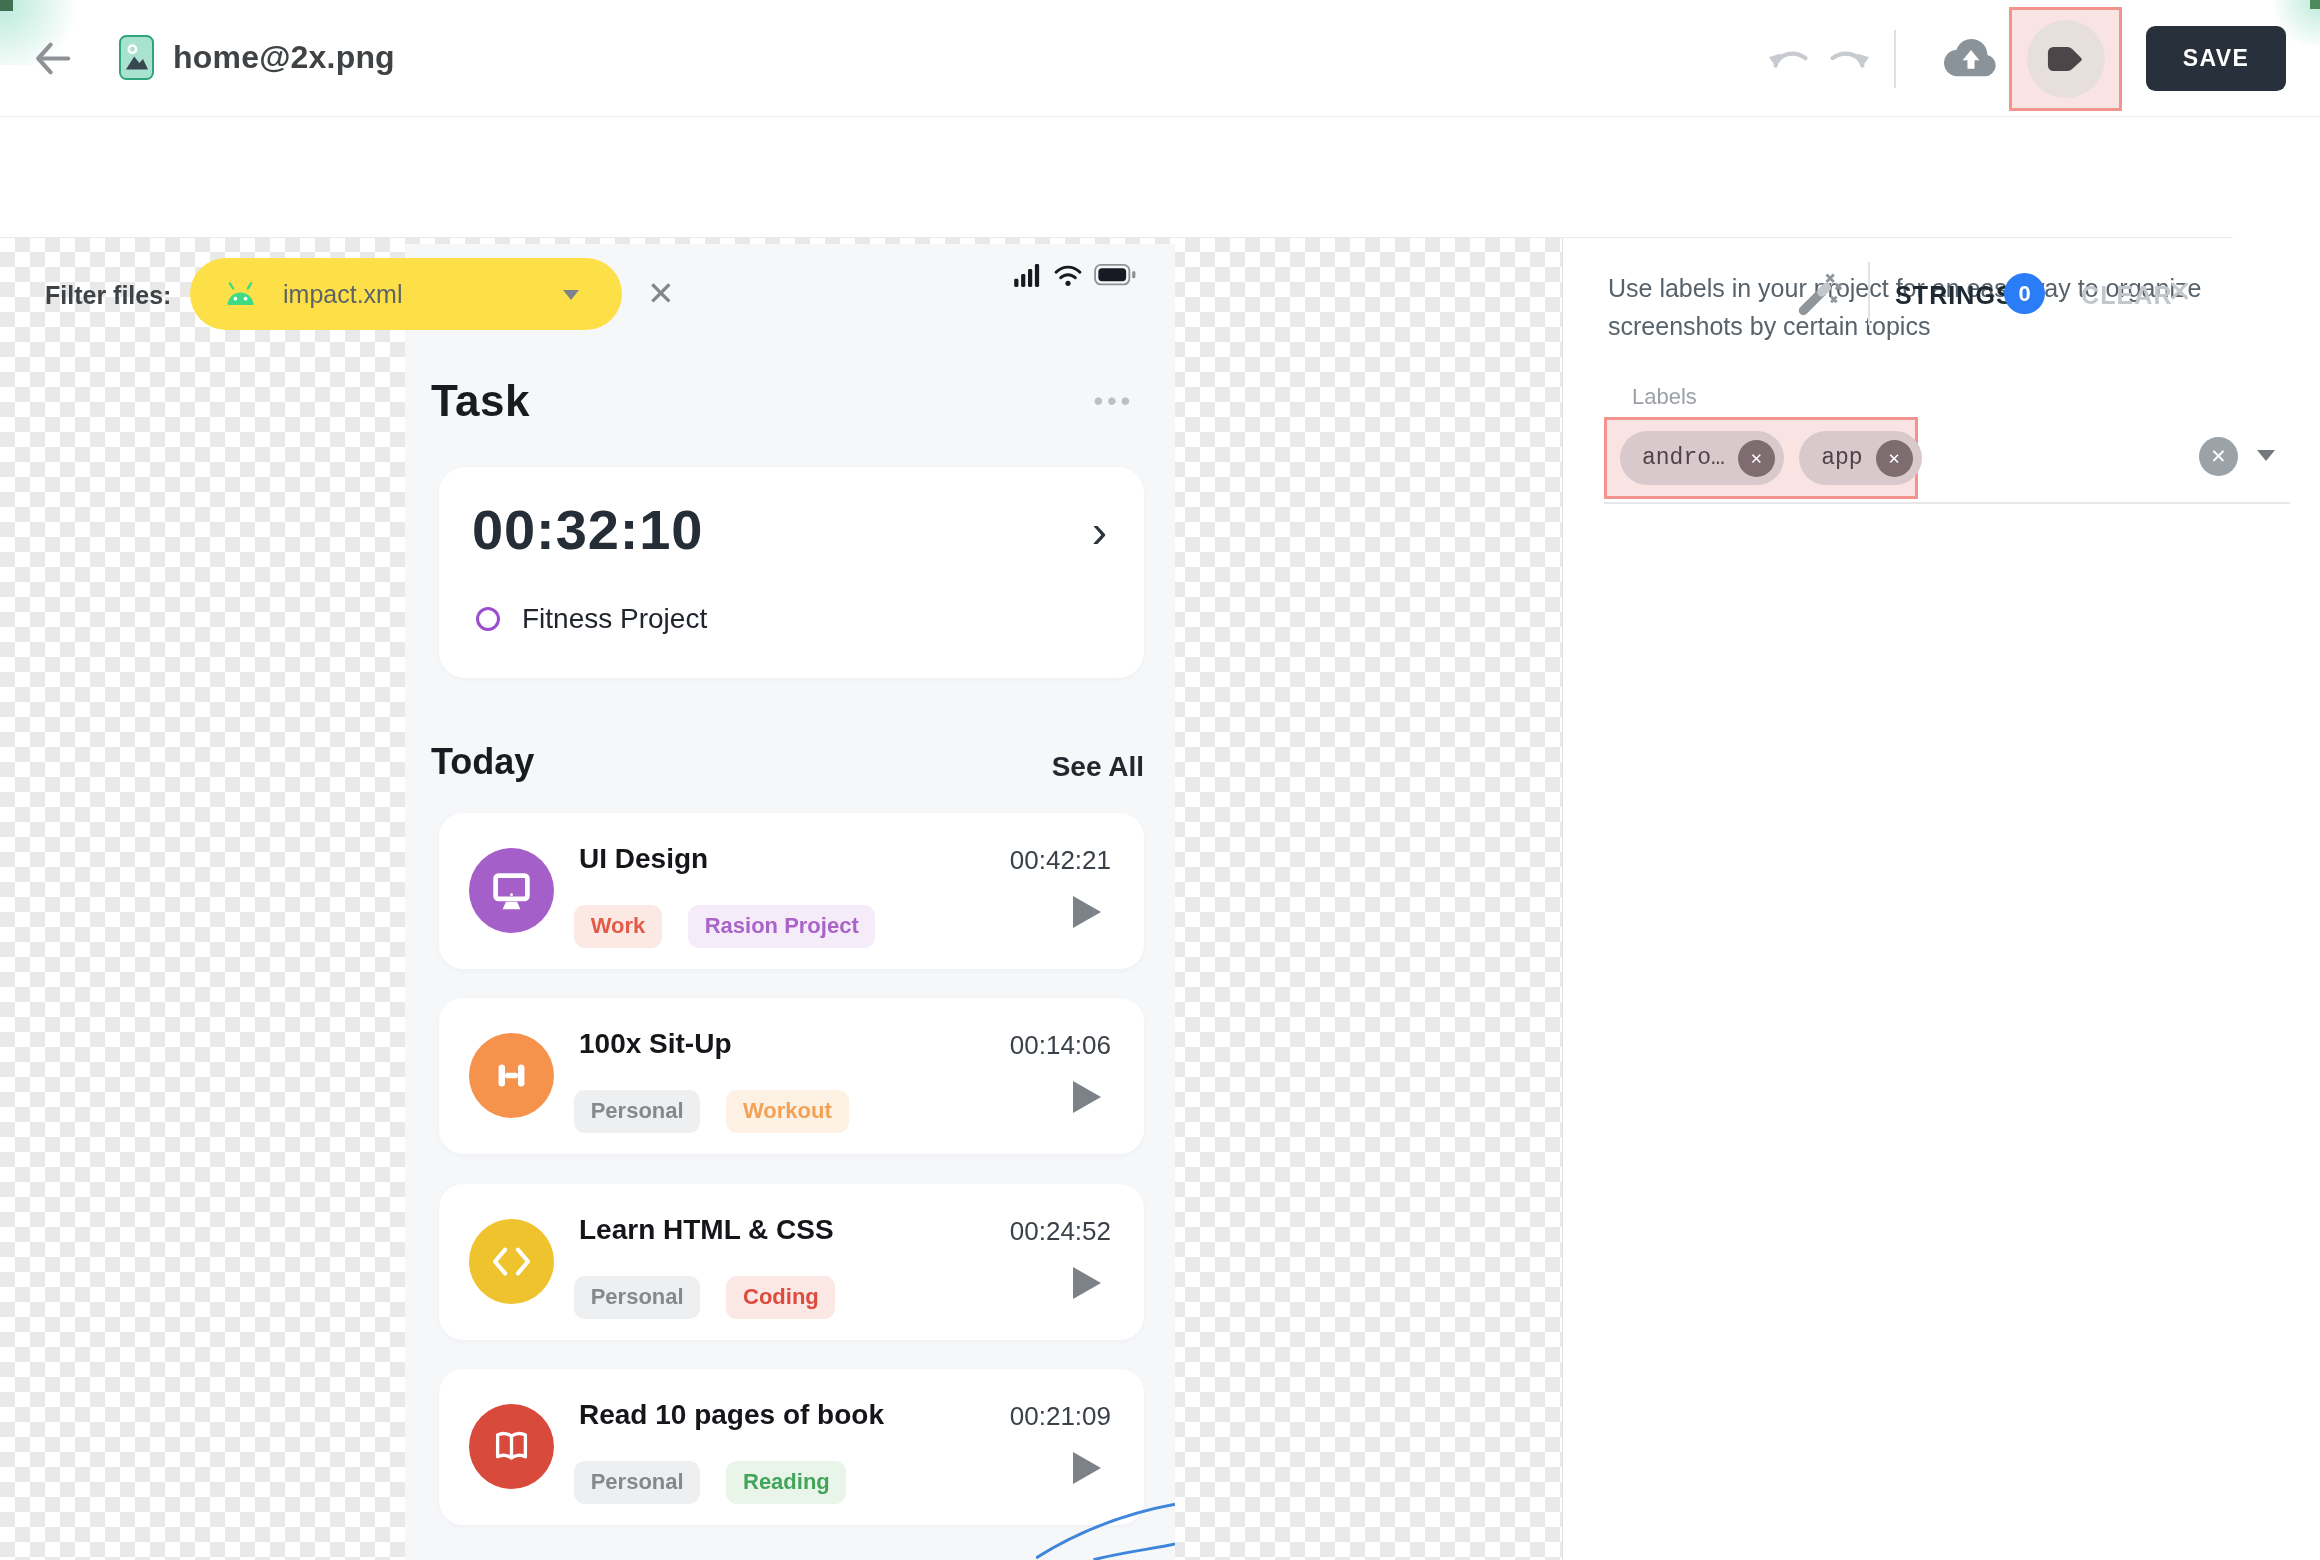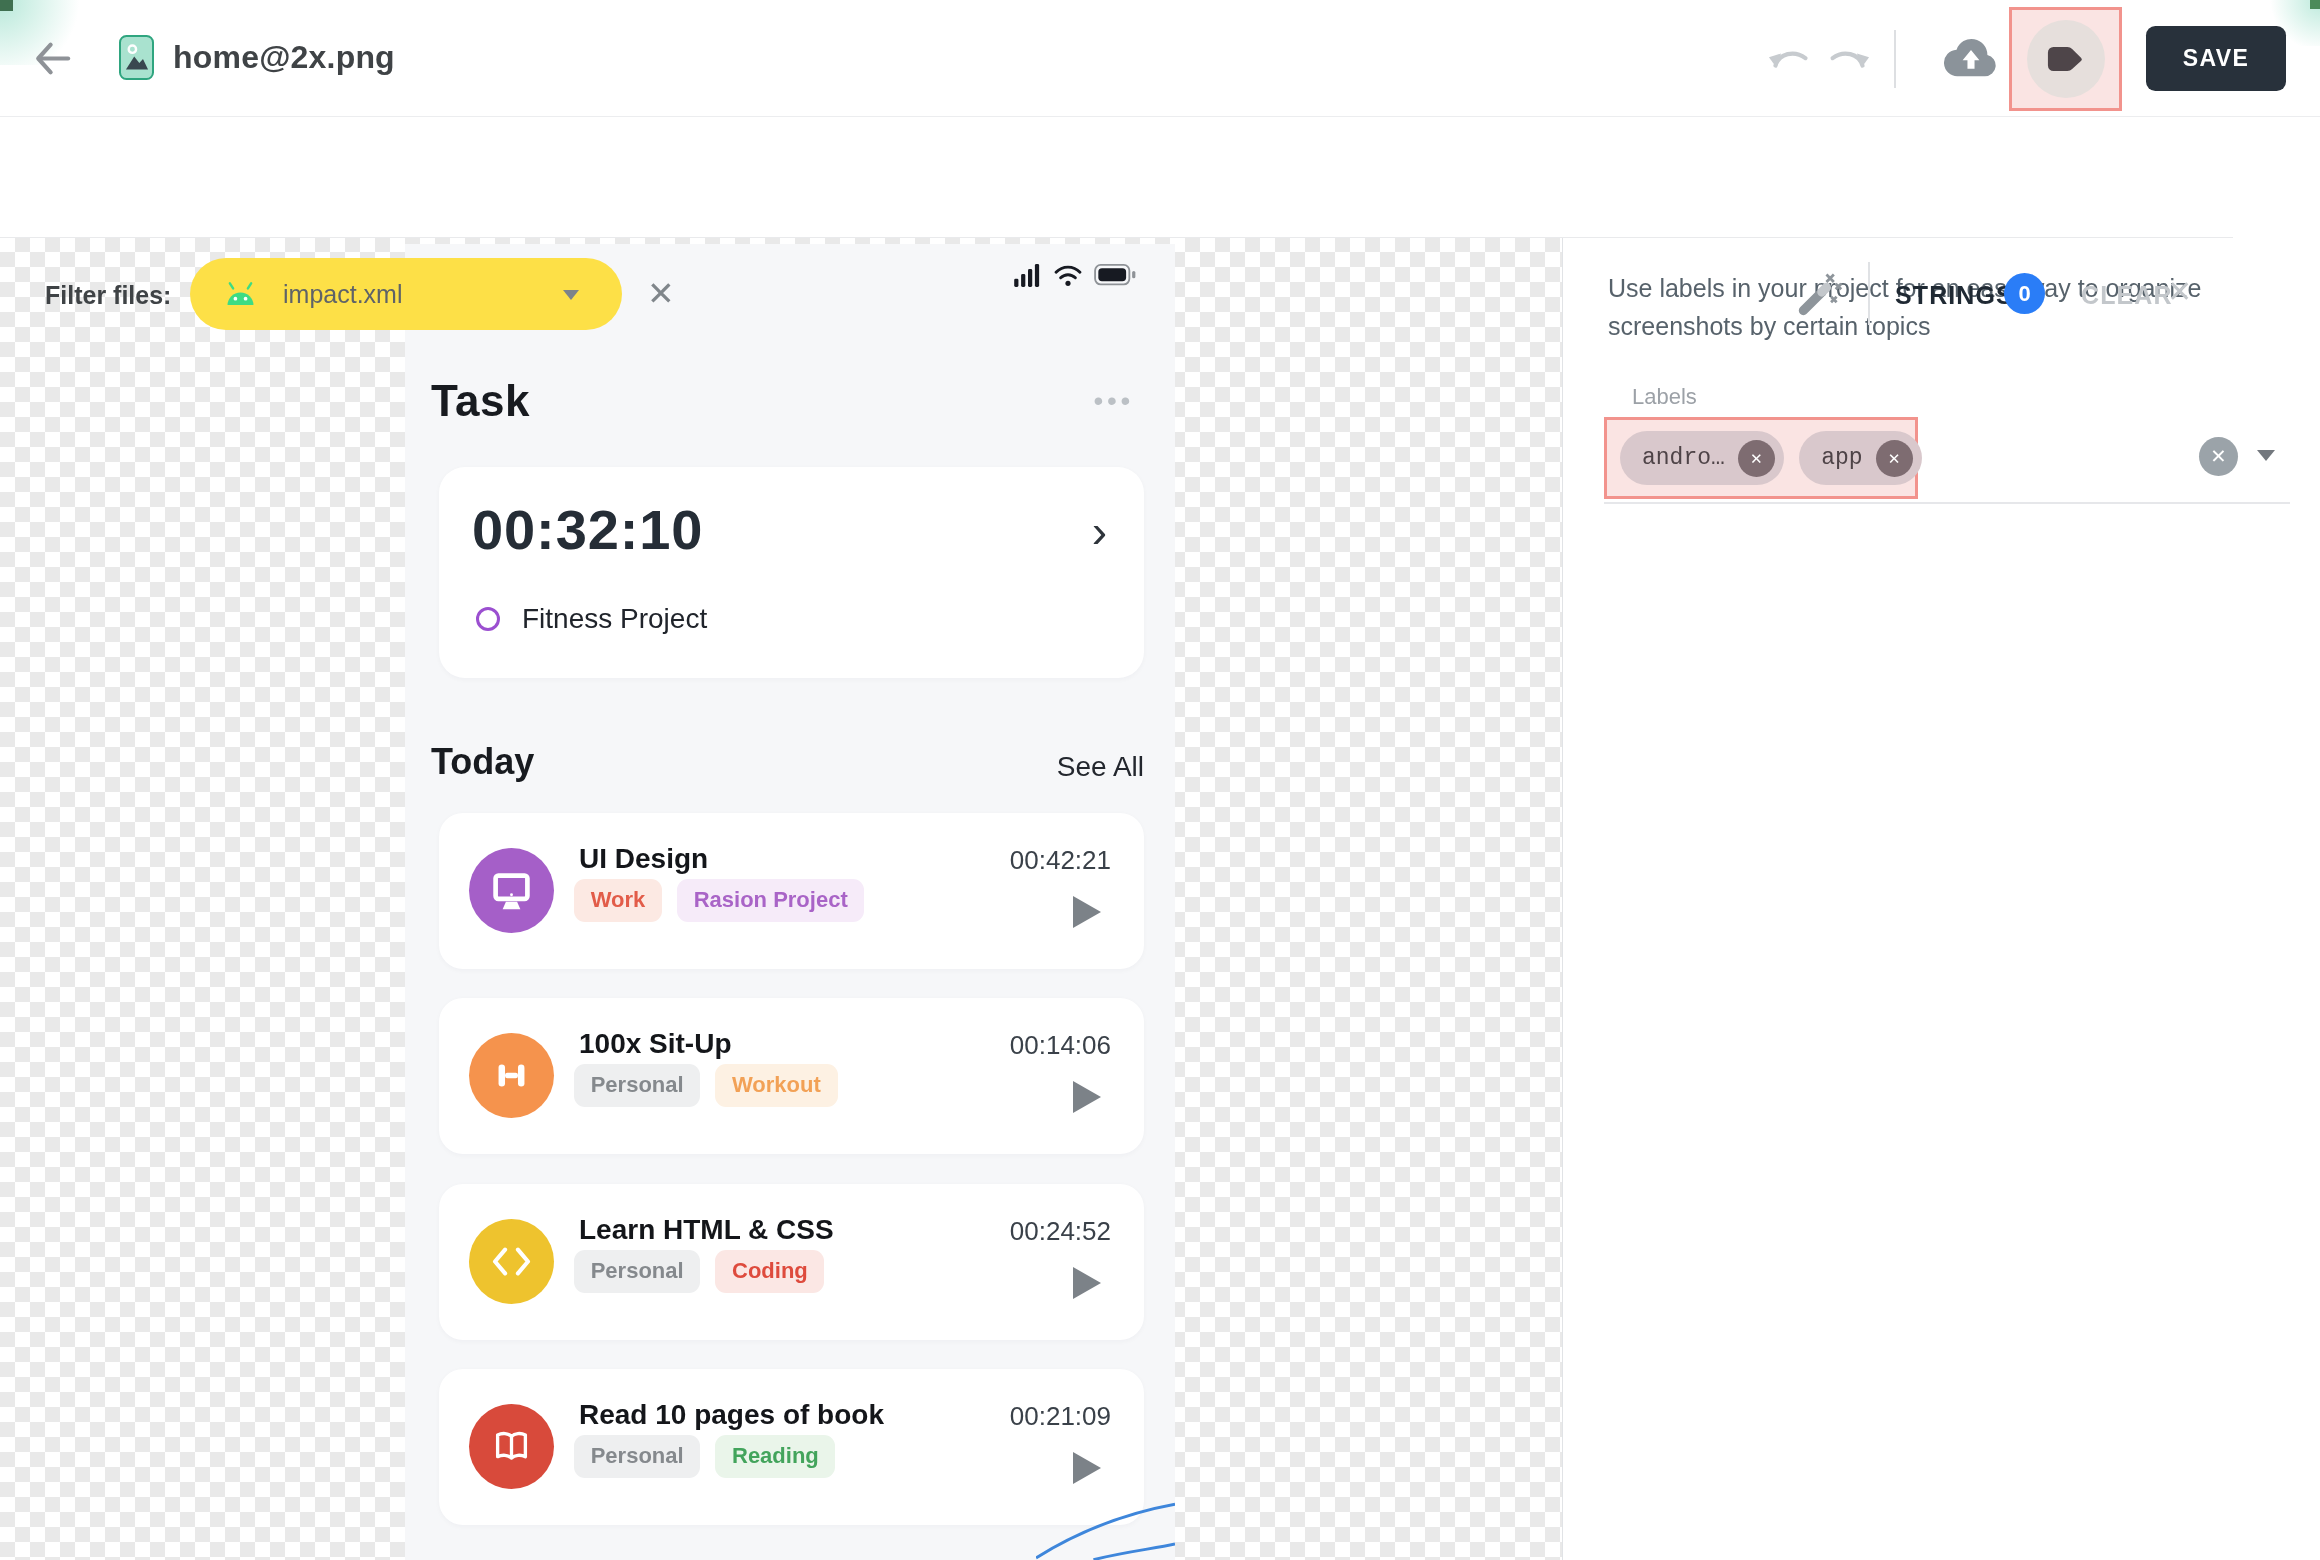--- a/index.html
+++ b/index.html
@@ -52,27 +52,27 @@
   .phone-title { position:absolute; left:26px; top:132px; font-size:44px; font-weight:800; color:#181B20; letter-spacing:0.5px; }
   .dots-menu { position:absolute; right:41px; top:141px; font-size:28px; letter-spacing:3.7px; color:#BBC0C5; cursor:pointer; }
   .timer-card { position:absolute; left:34px; top:223px; width:705px; height:211px; background:#fff; border-radius:26px; box-shadow:0 1.9px 5.6px rgba(30,40,60,.03); }
   .timer-value { position:absolute; left:33px; top:30px; font-size:56px; font-weight:800; color:#252D36; letter-spacing:0.9px; }
   .timer-chevron { position:absolute; right:37px; top:37px; font-size:46px; font-weight:500; color:#2E343B; cursor:pointer; }
   .project-row { position:absolute; left:37px; bottom:43px; display:flex; align-items:center; gap:22px; }
   .project-ring { width:24px; height:24px; border:3.7px solid #9B4FD0; border-radius:50%; }
   .project-name { font-size:28px; font-weight:500; color:#20242B; }
   .today-row { position:absolute; left:26px; right:31px; top:497px; display:flex; align-items:flex-end; justify-content:space-between; }
   .today-title { font-size:36px; font-weight:800; color:#181B20; }
-  .see-all { font-size:28px; font-weight:400; color:#23272E; cursor:pointer; }
+  .see-all { font-size:28px; font-weight:700; color:#23272E; cursor:pointer; }
   .task-card { position:absolute; left:34px; width:705px; height:156px; background:#fff; border-radius:24px; box-shadow:0 1.9px 5.6px rgba(30,40,60,.03); }
   .tc-0 { top:569px; } .tc-1 { top:754px; } .tc-2 { top:940px; } .tc-3 { top:1125px; }
   .task-icon-circle { position:absolute; left:30px; top:35px; width:85px; height:85px; border-radius:50%; display:flex; align-items:center; justify-content:center; }
   .task-name { position:absolute; left:140px; top:30px; font-size:28px; font-weight:700; color:#14161A; }
   .task-time { position:absolute; right:33px; top:32px; font-size:26px; font-weight:500; color:#3A4149; }
-  .tag-row { position:absolute; left:135px; top:66px; display:flex; gap:15px; }
+  .tag-row { position:absolute; left:135px; top:92px; display:flex; gap:26px; }
   .tag { height:43px; border-radius:11px; padding:0 16.7px; display:flex; align-items:center; font-size:22px; font-weight:600; }
   .play-btn { position:absolute; right:43px; top:83px; width:0; height:0; border-left:28px solid #7C8288; border-top:16.7px solid transparent; border-bottom:16.7px solid transparent; cursor:pointer; }
   .blue-curves { position:absolute; right:0; bottom:0; width:139px; height:58px; }
 
   
   .side-panel { position:absolute; left:1562px; top:237px; width:759px; height:1323px; background:#fff; border-left:1.9px solid #E1E3E6; }
   .panel-desc { position:absolute; left:45px; top:32px; width:601px; font-size:25px; line-height:38px; color:#57626B; }
   .labels-caption { position:absolute; left:45px; top:147px; font-size:22px; color:#9CA1A7;margin-left:24px; }
   .labels-highlight { position:absolute; left:41px; top:180px; width:314px; height:82px; border:3.7px solid #F2938D; background:#FAE4E3; display:flex; align-items:center; gap:15px; padding-left:13px;font-family:Liberation Mono, monospace; }
   .chip { height:54px; border-radius:28px; background:#D9C8CC; display:flex; align-items:center; gap:13px; padding:0 9.3px 0 22px; }

